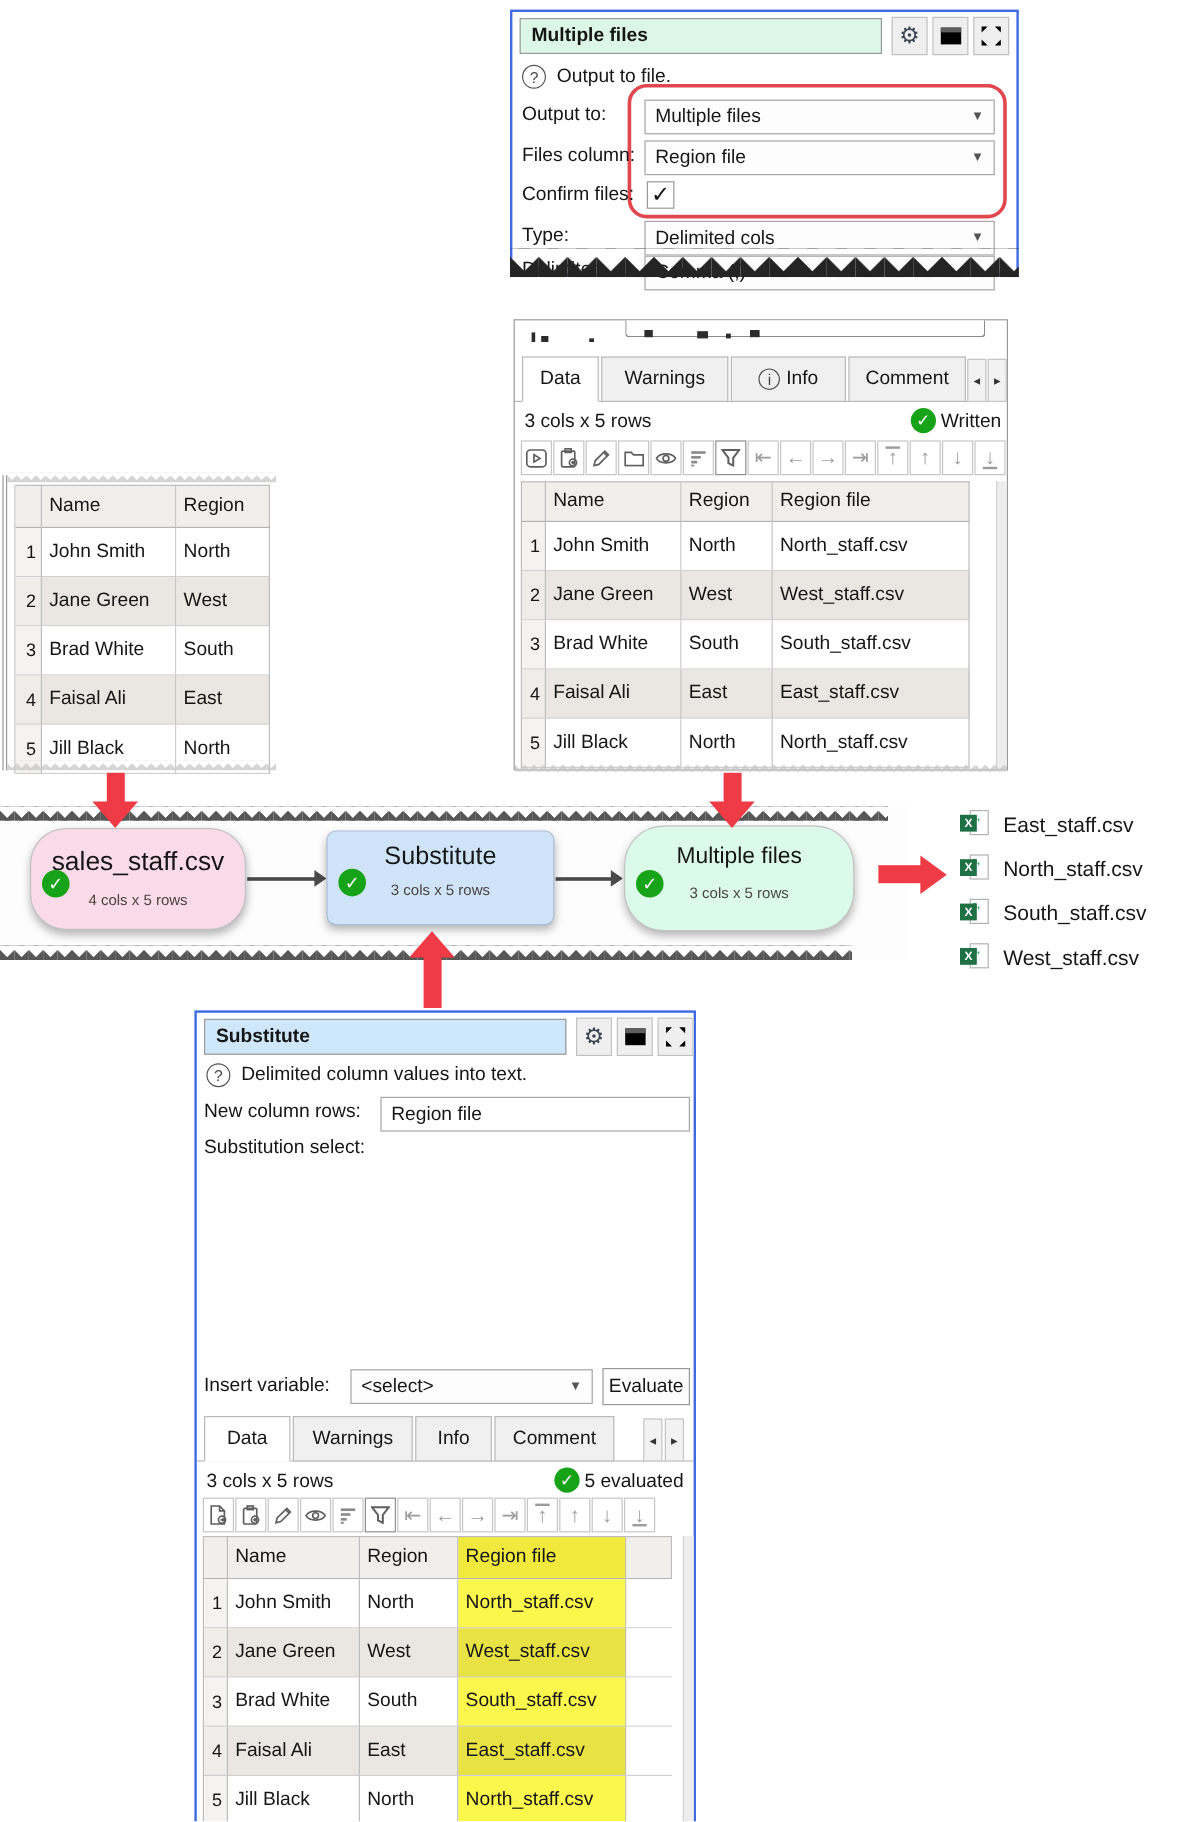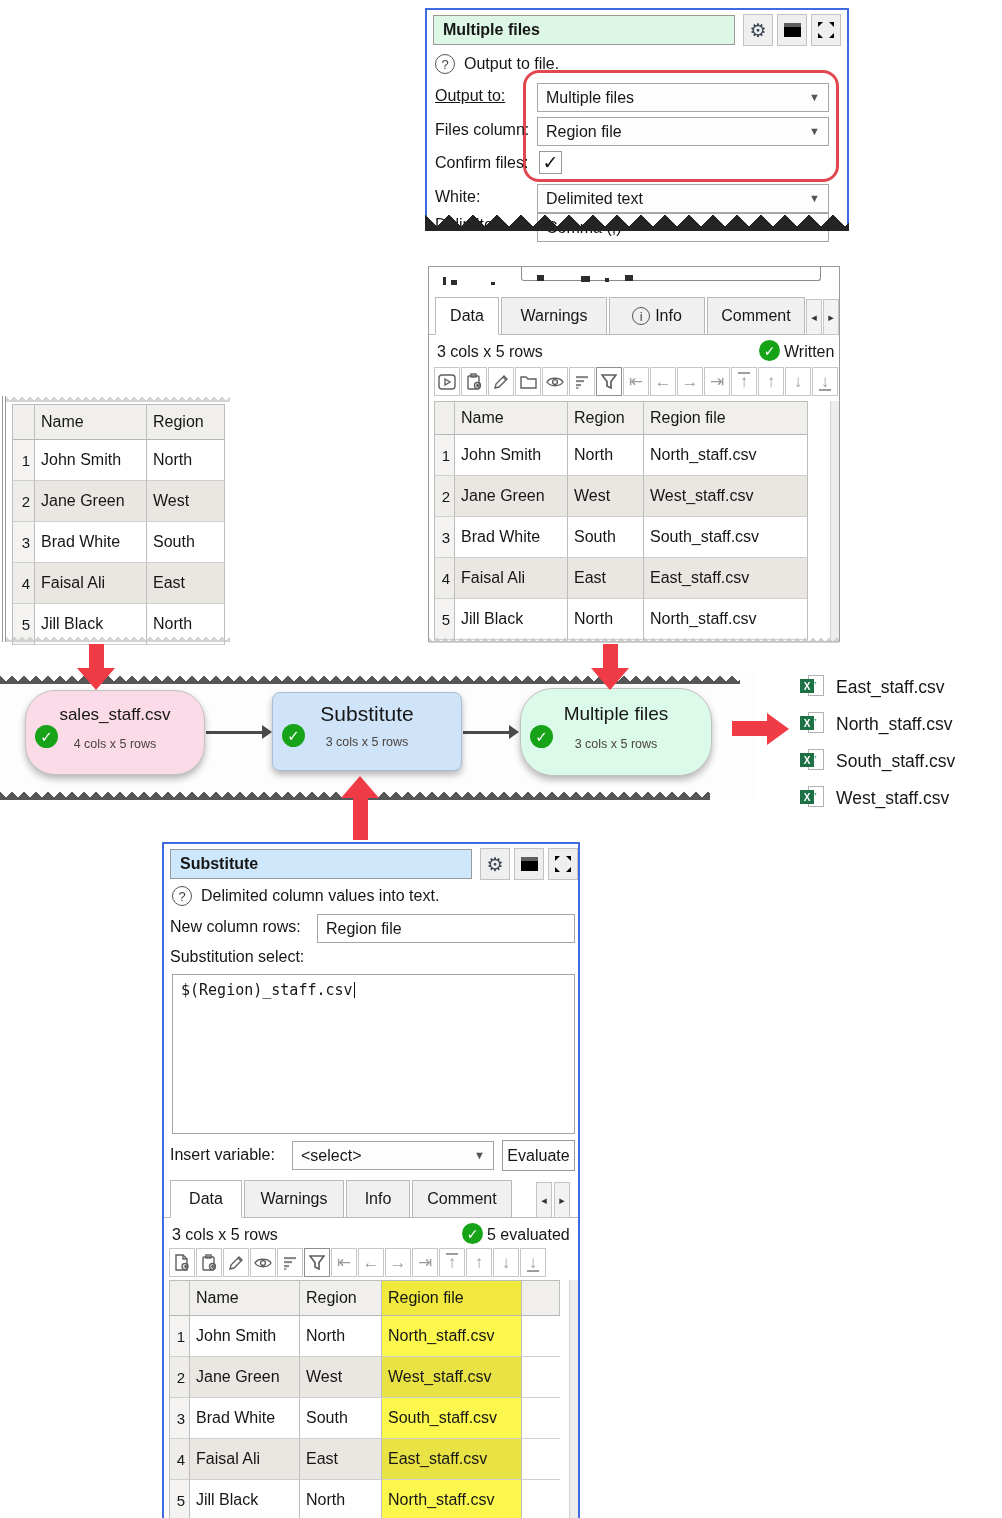--- a/index.html
+++ b/index.html
@@ -185,40 +185,40 @@
       </svg>
     </div>
 
     <div class="abs" style="left:8px; top:44px; display:flex; align-items:center; gap:9px;">
       <span class="help-circ">?</span>
       <span class="lbl">Output to file.</span>
     </div>
 
     <div class="red-frame" style="left:96px; top:60px; width:316px; height:112px;"></div>
 
-    <div class="lbl abs" style="left:8px; top:77px;text-decoration:underline;">Output to:</div>
+    <div class="lbl abs" style="left:8px; top:77px;">Output to:</div>
     <div class="dd" style="left:110px; top:73px; width:292px;">
       <span>Multiple files</span>
       <span class="caret">▼</span>
     </div>
 
     <div class="lbl abs" style="left:8px; top:111px;">Files column:</div>
     <div class="dd" style="left:110px; top:107px; width:292px;">
       <span>Region file</span>
       <span class="caret">▼</span>
     </div>
 
     <div class="lbl abs" style="left:8px; top:144px;">Confirm files:</div>
     <div class="checkbox" style="left:112px; top:141px;">
       <span>✓</span>
     </div>
 
-    <div class="lbl abs" style="left:8px; top:178px;">White:</div>
+    <div class="lbl abs" style="left:8px; top:178px;">Type:</div>
     <div class="dd" style="left:110px; top:174px; width:292px;">
-      <span>Delimited text</span>
+      <span>Delimited cols</span>
       <span class="caret">▼</span>
     </div>
 
     <div class="lbl abs" style="left:8px; top:206px;">Delimiter:</div>
     <div class="dd" style="left:110px; top:203px; width:292px;">
       <span>Comma (,)</span>
       <span class="caret">▼</span>
     </div>
 
     <div class="tear-dark" style="left:-2px; right:-2px; bottom:-3px;"></div>
@@ -423,21 +423,21 @@
 
   <div class="conn" style="left:206px; top:731px; width:58px;"></div>
   <div class="conn-head" style="left:262px; top:725px;"></div>
   <div class="conn" style="left:463px; top:731px; width:48px;"></div>
   <div class="conn-head" style="left:509px; top:725px;"></div>
 
   <div class="node" style="left:25px; top:690px; width:180px; height:85px; border-radius:30px; background:#fbdbe7;">
     <div class="node-check">
         <span>✓</span>
       </div>
-    <div class="ntitle" style="font-size:17px;">sales_staff.csv</div>
+    <div class="ntitle" style="font-size:22px;">sales_staff.csv</div>
     <div class="nsub">4 cols x 5 rows</div>
   </div>
   <div class="node" style="left:272px; top:692px; width:190px; height:79px; border-radius:8px; background:#cfe4f8; border-color:#a9bed6;">
     <div class="node-check" style="top:31px;">
         <span>✓</span>
       </div>
     <div class="ntitle" style="font-size:21px; margin-top:9px;">Substitute</div>
     <div class="nsub" style="margin-top:9px;">3 cols x 5 rows</div>
   </div>
   <div class="node" style="left:520px; top:688px; width:192px; height:88px; border-radius:33px; background:#dcfae9;">
@@ -526,23 +526,20 @@
       <span class="lbl">Delimited column values into text.</span>
     </div>
 
     <div class="lbl abs" style="left:6px; top:74px;">New column rows:</div>
     <div class="txtin" style="left:153px; top:70px; width:258px;">
       <span>Region file</span>
     </div>
 
     <div class="lbl abs" style="left:6px; top:104px;">Substitution select:</div>
 
-    <div class="abs" style="left:8px; top:130px; width:403px; height:160px; border:1px solid #a6a6a6; background:#fff; padding:6px 8px; font-size:15px;">
-      <span class="mono">$(Region)_staff.csv</span><span class="caret-bar"></span>
-    </div>
 
     <div class="lbl abs" style="left:6px; top:302px;">Insert variable:</div>
     <div class="dd" style="left:128px; top:297px; width:202px;">
       <span>&lt;select&gt;</span>
       <span class="caret">▼</span>
     </div>
     <div class="btn" style="left:338px; top:296px; width:73px; height:31px;">
       <span>Evaluate</span>
     </div>
 

